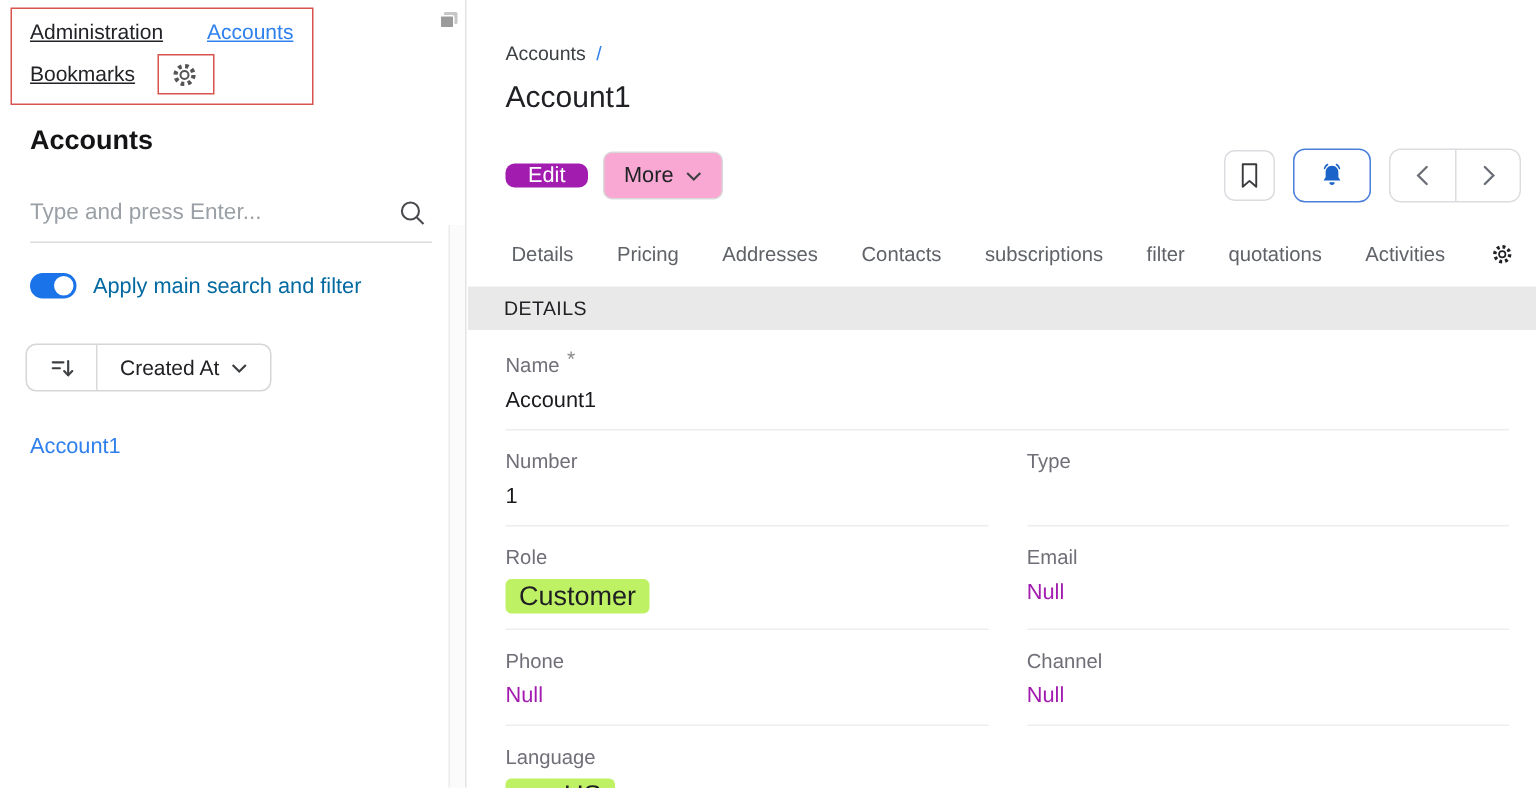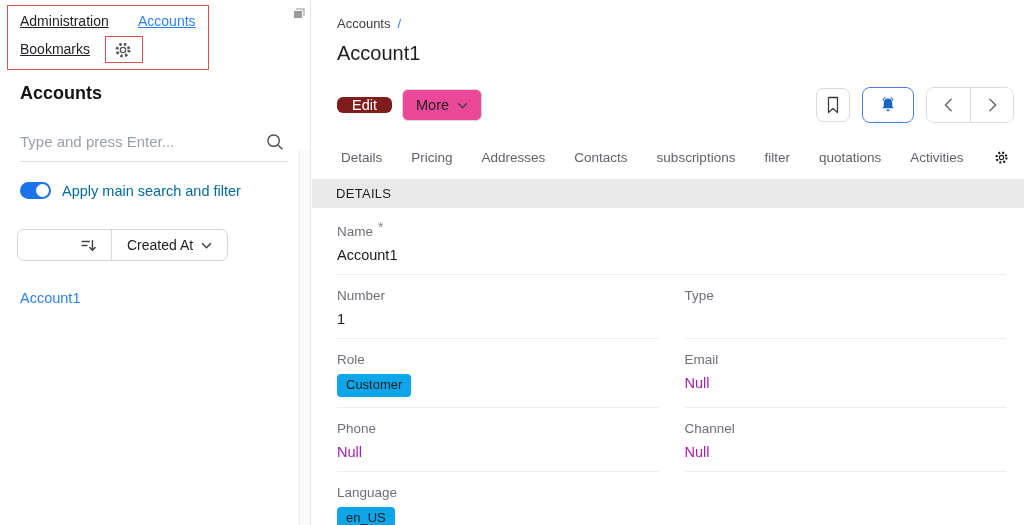--- a/index.html
+++ b/index.html
@@ -27,35 +27,35 @@
     border-bottom:1px solid #dcdcdc; }
   .search-input { border:none; outline:none; width:232px; height:30px; font-size:15px;
     font-family:"Liberation Sans", sans-serif; color:#333; background:transparent; }
   .search-input::placeholder { color:#9aa0a6; }
   .search-ic { position:absolute; right:2px; top:5px; }
   .toggle-row { position:absolute; left:20px; top:182px; display:flex; align-items:center; gap:11px; }
   .toggle { width:31px; height:17px; border-radius:9px; background:#1a73e8; position:relative; cursor:pointer; flex:none; }
   .toggle .knob { position:absolute; right:2px; top:2px; width:13px; height:13px; border-radius:50%; background:#fff; }
   .toggle-label { font-size:14.5px; color:#0369a1; }
   .sort-group { position:absolute; left:17px; top:229px; height:32px; display:flex;
-    border:1px solid #d6d6d6; border-radius:7px; background:#fff; align-items:stretch;padding-left:47px; }
+    border:1px solid #d6d6d6; border-radius:7px; background:#fff; align-items:stretch; }
   .sort-ic-seg { width:47px; display:flex; align-items:center; justify-content:center;
     border-right:1px solid #d9d9d9; cursor:pointer; }
   .sort-dd { display:flex; align-items:center; gap:8px; padding:0 15px; font-size:14px; color:#202124; cursor:pointer; }
   .result-link { position:absolute; left:20px; top:290px; font-size:14.5px; color:#2f80ed; cursor:pointer; }
 
   
   .main { position:absolute; left:312px; top:0; width:712px; height:525px; }
-  .crumbs { padding:16px 0 0 25px; font-size:13px; color:#3c4043; }
+  .crumbs { padding:28px 0 0 25px; font-size:13px; color:#3c4043; }
   .crumb-sep { color:#2f80ed; margin-left:7px; }
   .page-title { padding:11px 0 0 25px; font-size:20px; color:#202124; }
   .actions { display:flex; align-items:center; margin-top:22px; padding:0 10px 0 25px; height:36px; }
-  .btn-edit { background:#7f1d1d; color:#fff; border:none; border-radius:6px;
+  .btn-edit { background:#a21caf; color:#fff; border:none; border-radius:6px;
     font-size:14.5px; font-family:inherit; padding:0 15px; cursor:pointer; }
-  .btn-more { margin-left:10px; background:#ec4899; border:1px solid #d9d9d9; border-radius:6px;
+  .btn-more { margin-left:10px; background:#f9a8d4; border:1px solid #d9d9d9; border-radius:6px;
     font-size:14.5px; font-family:inherit; color:#202124; padding:7px 13px; cursor:pointer;
     display:flex; align-items:center; gap:8px; }
   .right-cluster { margin-left:auto; display:flex; align-items:center; gap:12px; }
   .icon-btn { width:34px; height:34px; border:1px solid #dadce0; border-radius:7px;
     background:#fff; display:flex; align-items:center; justify-content:center; cursor:pointer; }
   .bell-btn { width:52px; height:36px; border:1.5px solid #4a80d9; border-radius:8px; }
   .pager { display:flex; border:1px solid #dadce0; border-radius:8px; overflow:hidden; }
   .pager-btn { width:43px; height:34px; background:#fff; border:none; display:flex;
     align-items:center; justify-content:center; cursor:pointer; }
   .pager-btn + .pager-btn { border-left:1px solid #dadce0; }
@@ -70,22 +70,22 @@
 
   .fields { padding:15px 18px 0 25px; }
   .frow { display:grid; grid-template-columns:1fr 1fr; column-gap:26px; }
   .frow.full { grid-template-columns:1fr; }
   .field { border-bottom:1px solid #ededed; padding-bottom:10px; margin-bottom:13px; min-height:47px; }
   .field.nofield { border-bottom:none; }
   .flabel { font-size:13.5px; color:#6f6f78; margin-bottom:7px; }
   .req { color:#8a8a8a; font-size:14px; position:relative; top:-4px; margin-left:5px; }
   .fvalue { font-size:14.5px; color:#1b1b1f; min-height:18px; line-height:18px; }
   .fvalue.null-val { color:#a21caf; }
-  .chip { display:inline-block; background:#0ea5e9; border-radius:4px; padding:3px 9px 4px;
-    font-size:13px; color:#1f1f23; line-height:16px; }
+  .chip { display:inline-block; background:#bef264; border-radius:4px; padding:3px 9px 4px;
+    font-size:18px; color:#1f1f23; line-height:16px; }
   svg { display:block; }
 </style>
 </head>
 <body>
 
 <div class="sidebar">
   <div class="annot annot-outer"></div>
   <div class="annot annot-inner"></div>
 
   <a class="nav-link nav-dark lnk-adm">Administration</a>

